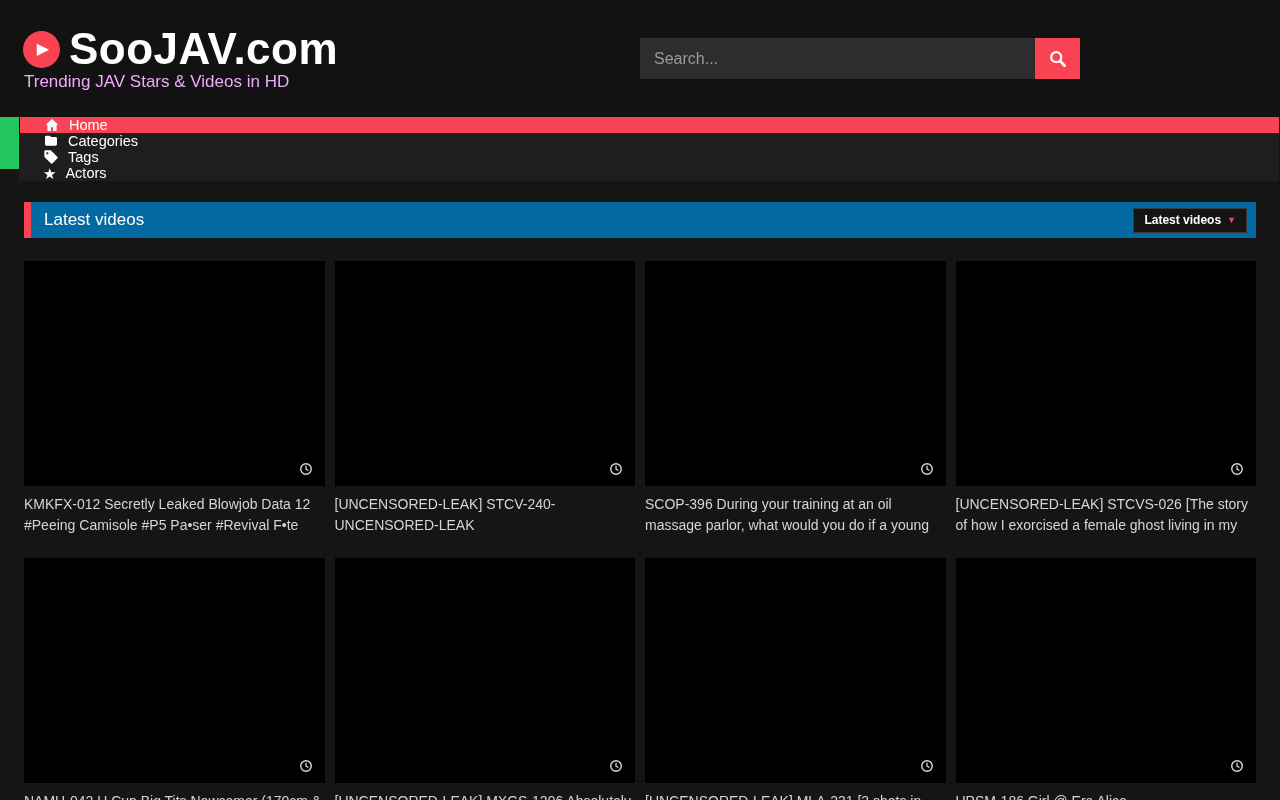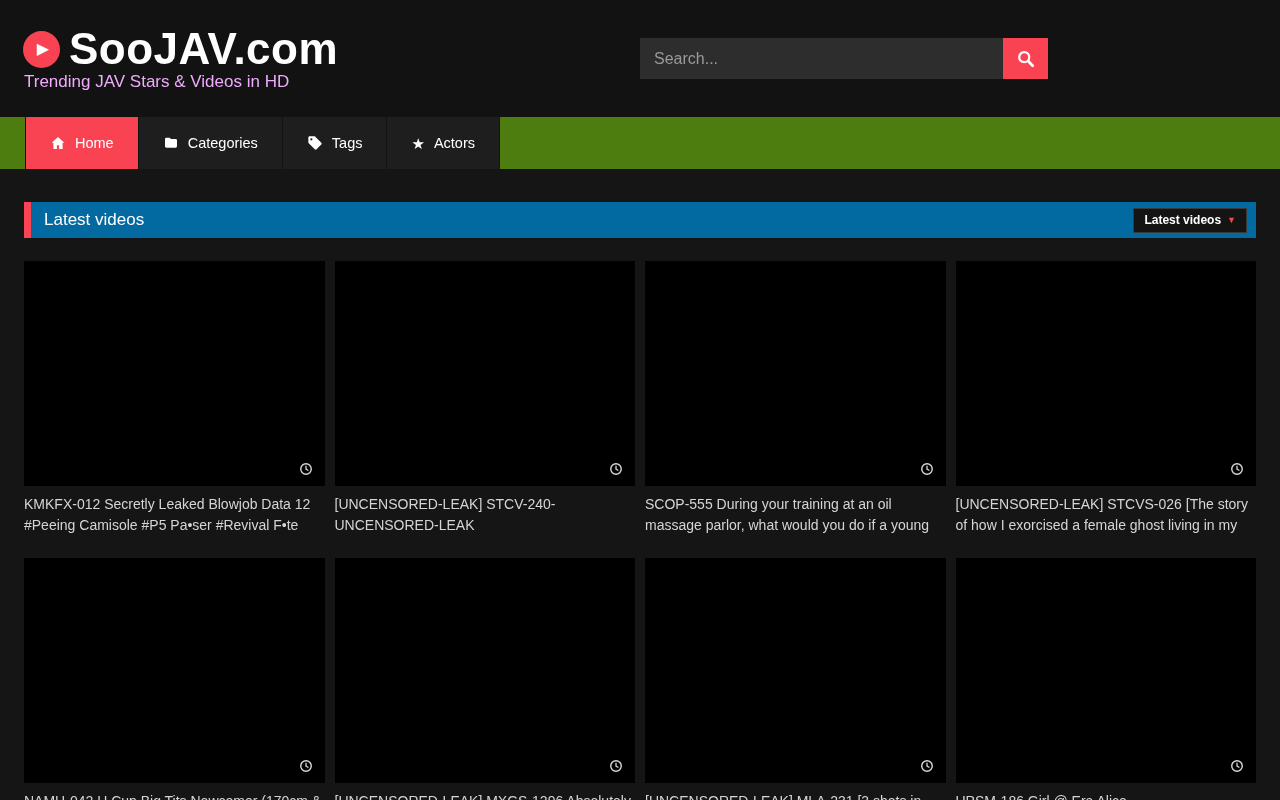--- a/index.html
+++ b/index.html
@@ -29,39 +29,40 @@
   }
   .site-name {
     font-size:44px; font-weight:bold; color:#fff; letter-spacing:0.5px;
   }
   .tagline {
     position:absolute; left:24px; top:72px;
     font-size:17px; color:#f0abfc;
   }
   .search-form {
     position:absolute; left:640px; top:38px;
-    display:flex; height:41px; width:408px;
+    display:flex; height:41px; width:440px;
   }
   .search-input {
     flex:1; height:41px;
     background:#2d2d2d; border:none; outline:none;
     color:#cfcfcf; font-size:16px; padding:0 14px;
     font-family:"Liberation Sans", sans-serif;
   }
   .search-input::placeholder { color:#9a9a9a; opacity:1; }
   .search-btn {
     width:45px; height:41px; border:none; cursor:pointer;
     background:#f94353; color:#fff;
     display:flex; align-items:center; justify-content:center;
   }
   
   .main-nav {
-    height:52px; background:#4d7c0f;
+    height:52px; background:#22c55e;
     display:flex; align-items:stretch;
-    padding-left:25px;
+    padding-left:19px;
+    flex-direction:column;
   }
   .nav-item {
     display:flex; align-items:center; gap:9px;
     padding:0 24px;
     color:#fff; font-size:14.5px; text-decoration:none;
     border-right:1px solid #141414;
     background:#1e1e1e;
     cursor:pointer;
   }
   .nav-item:first-child { border-left:1px solid #141414; }
@@ -208,21 +209,21 @@
 
     <div class="video-card">
       <div class="thumb">
         <span class="clock">
           <svg width="14" height="14" viewBox="0 0 24 24" fill="none">
             <circle cx="12" cy="12" r="9" stroke="currentColor" stroke-width="2.4"></circle>
             <path d="M12 7.2v5l3.4 2" stroke="currentColor" stroke-width="2.2" stroke-linecap="round"></path>
           </svg>
         </span>
       </div>
-      <div class="video-title">SCOP-555 During your training at an oil massage parlor, what would you do if a young</div>
+      <div class="video-title">SCOP-396 During your training at an oil massage parlor, what would you do if a young</div>
     </div>
 
     <div class="video-card">
       <div class="thumb">
         <span class="clock">
           <svg width="14" height="14" viewBox="0 0 24 24" fill="none">
             <circle cx="12" cy="12" r="9" stroke="currentColor" stroke-width="2.4"></circle>
             <path d="M12 7.2v5l3.4 2" stroke="currentColor" stroke-width="2.2" stroke-linecap="round"></path>
           </svg>
         </span>

